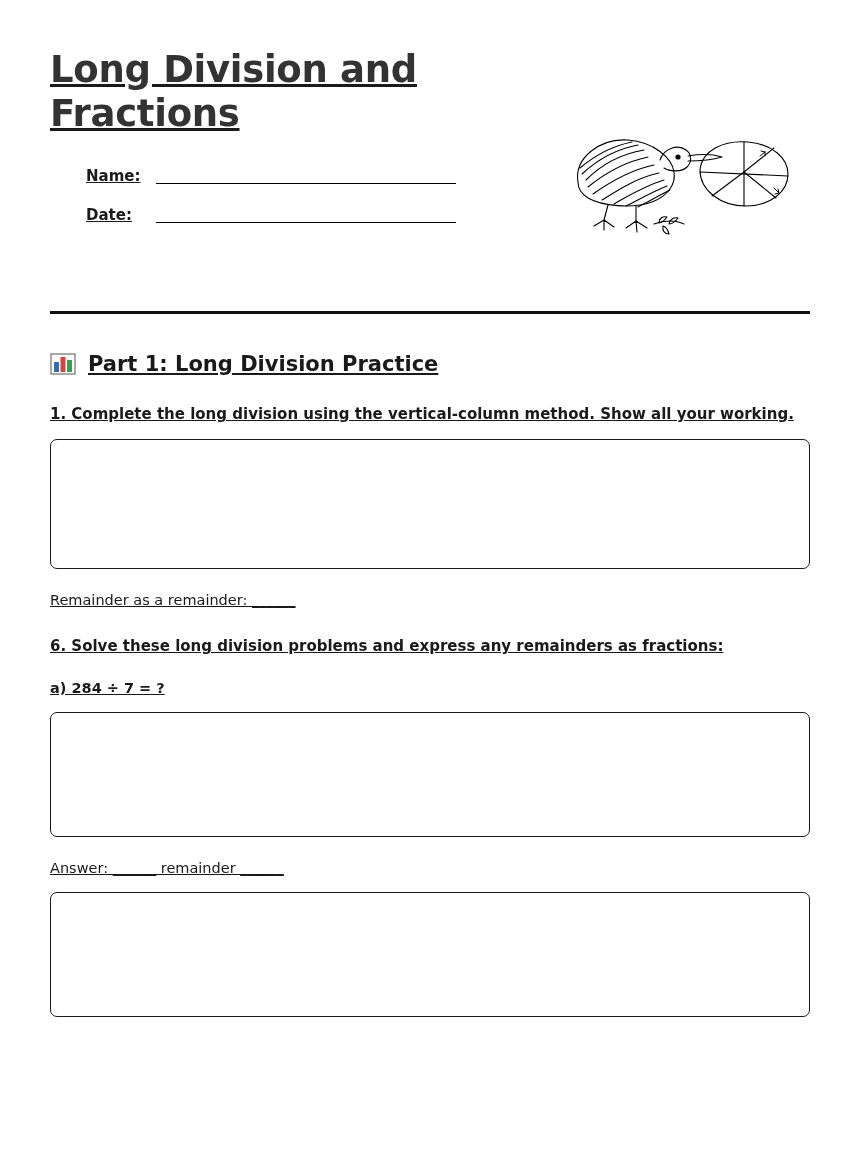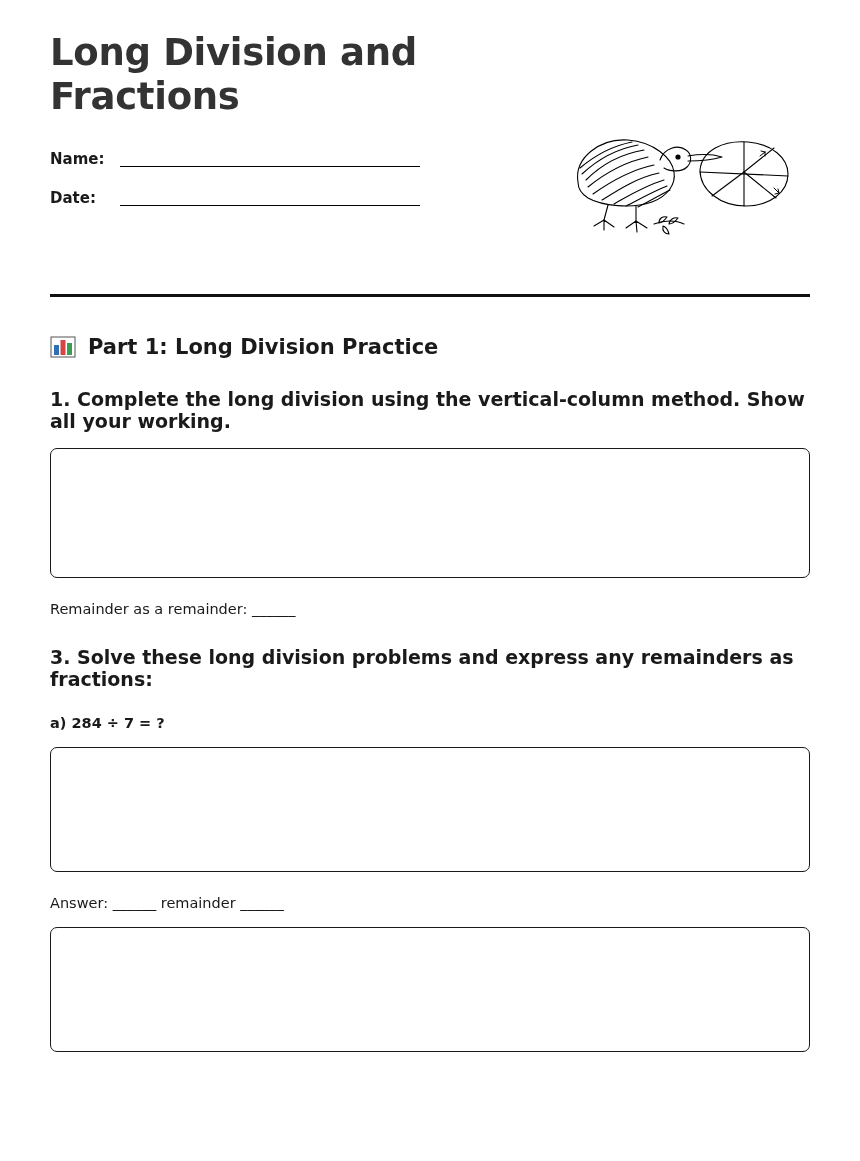--- a/index.html
+++ b/index.html
@@ -15,33 +15,35 @@
     position: relative;
   }
   .page {
     width: 860px;
     min-height: 1161px;
     padding: 0;
     box-sizing: border-box;
     position: relative;
   }
   .content {
-    padding: 23px 50px 20px 50px;
+    padding: 40px 50px 20px 50px;
+    text-decoration: underline;
   }
   h1.title {
     font-size: 37px;
     line-height: 1.18;
     font-weight: bold;
     color: #333333;
     margin: 8px 0 0 0;
     letter-spacing: -0.3px;
     max-width: 480px;
   }
   .meta {
     margin-top: 34px;
+    margin-left: 36px;
   }
   .meta-row {
     display: flex;
     align-items: flex-end;
     margin-bottom: 24px;
   }
   .meta-label {
     font-size: 15px;
     font-weight: bold;
     color: #1a1a1a;
@@ -77,21 +79,21 @@
     width: 26px;
     height: 24px;
     display: block;
   }
   .section-title {
     font-size: 21px;
     font-weight: bold;
     color: #1a1a1a;
   }
   .q-bold {
-    font-size: 19px;
+    font-size: 15px;
     font-weight: bold;
     color: #1a1a1a;
     margin-top: 29px;
   }
   .q-expr {
     font-size: 14.5px;
     font-weight: bold;
     color: #1a1a1a;
     margin-top: 25px;
   }
@@ -188,21 +190,21 @@
         </svg>
       </span>
       <span class="section-title">Part 1: Long Division Practice</span>
     </div>
 
     <div class="q-bold">1. Complete the long division using the vertical-column method. Show all your working.</div>
     <div class="work-box h1"></div>
 
     <div class="q-plain blank">Remainder as a remainder: ______</div>
 
-    <div class="q-bold">3. Solve these long division problems and express any remainders as fractions:</div>
+    <div class="q-bold">6. Solve these long division problems and express any remainders as fractions:</div>
 
     <div class="q-expr">a) 284 ÷ 7 = ?</div>
     <div class="work-box h2"></div>
     <div class="q-plain blank">Answer: ______ remainder ______</div>
 
     <div class="work-box h3"></div>
 
   </div>
 </div>
 

